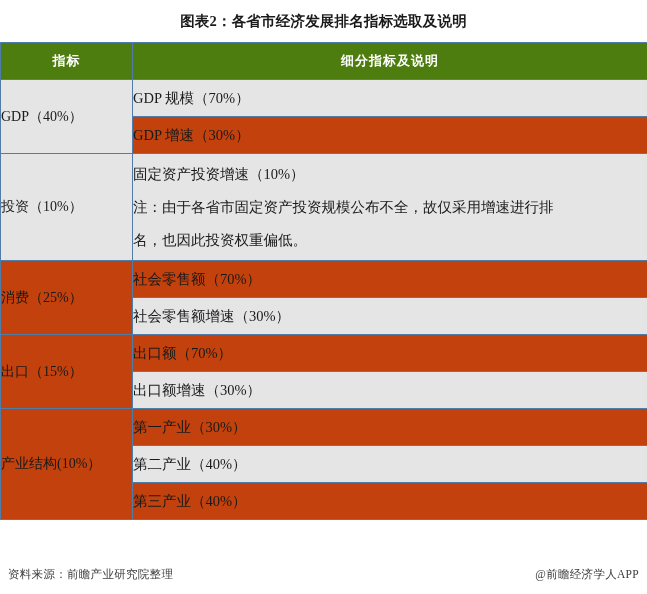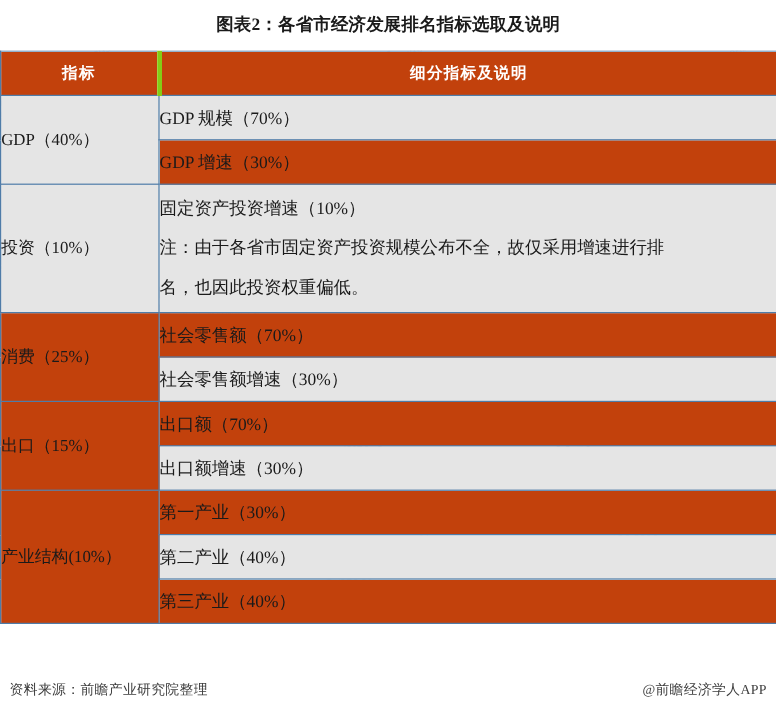--- a/index.html
+++ b/index.html
@@ -106,32 +106,32 @@
 
   table.econ-table th,
   table.econ-table td {
     border: 1px solid #4f7ca8;
     padding: 0;
     vertical-align: middle;
     background-clip: padding-box;
   }
 
   thead th {
-    background: #c2410c;
+    background: #4d7c0f;
     color: #ffffff;
     height: 36px;
     font-family: "Liberation Sans", "DejaVu Sans", sans-serif;
     font-size: 13px;
     font-weight: bold;
     letter-spacing: 1px;
     text-align: center;
     border-color: #0d72b9;
     border-bottom-color: #1a5e96;
   }
-  thead th.th-sep { border-left: 4px solid #84cc16; }
+  thead th.th-sep { border-left: 1px solid #84cc16; }
 
   td.cat {
     font-size: 14px;
     color: #1a1a1a;
     padding: 0 0 0 8px;
     text-align: left;
     white-space: nowrap;
   }
   td.sub {
     font-size: 14.5px;

